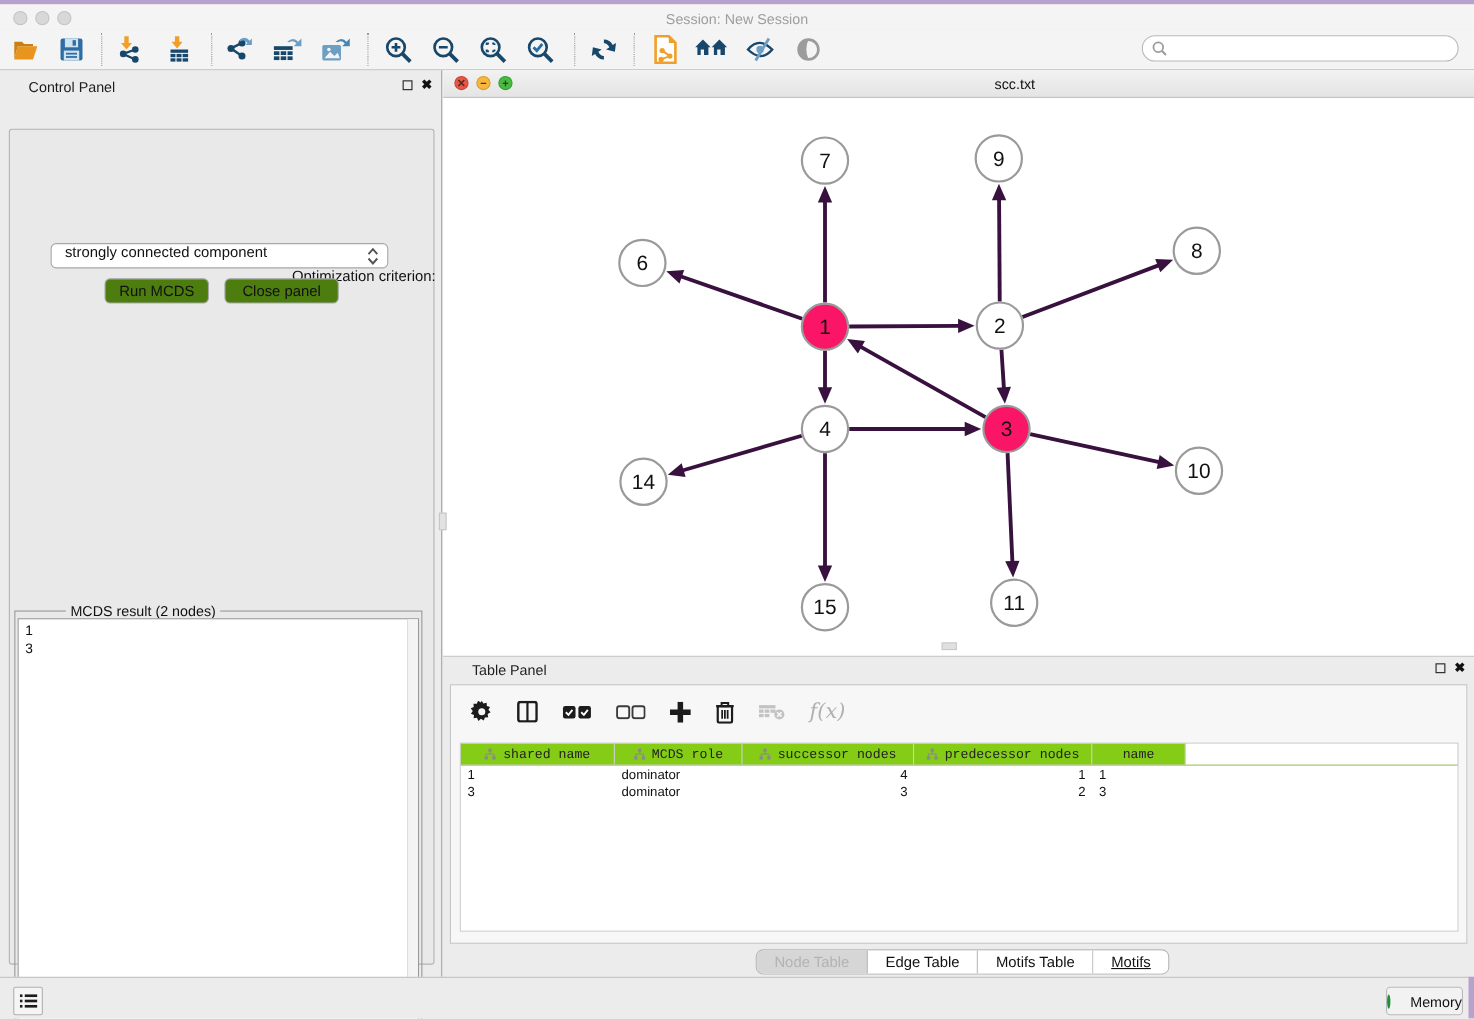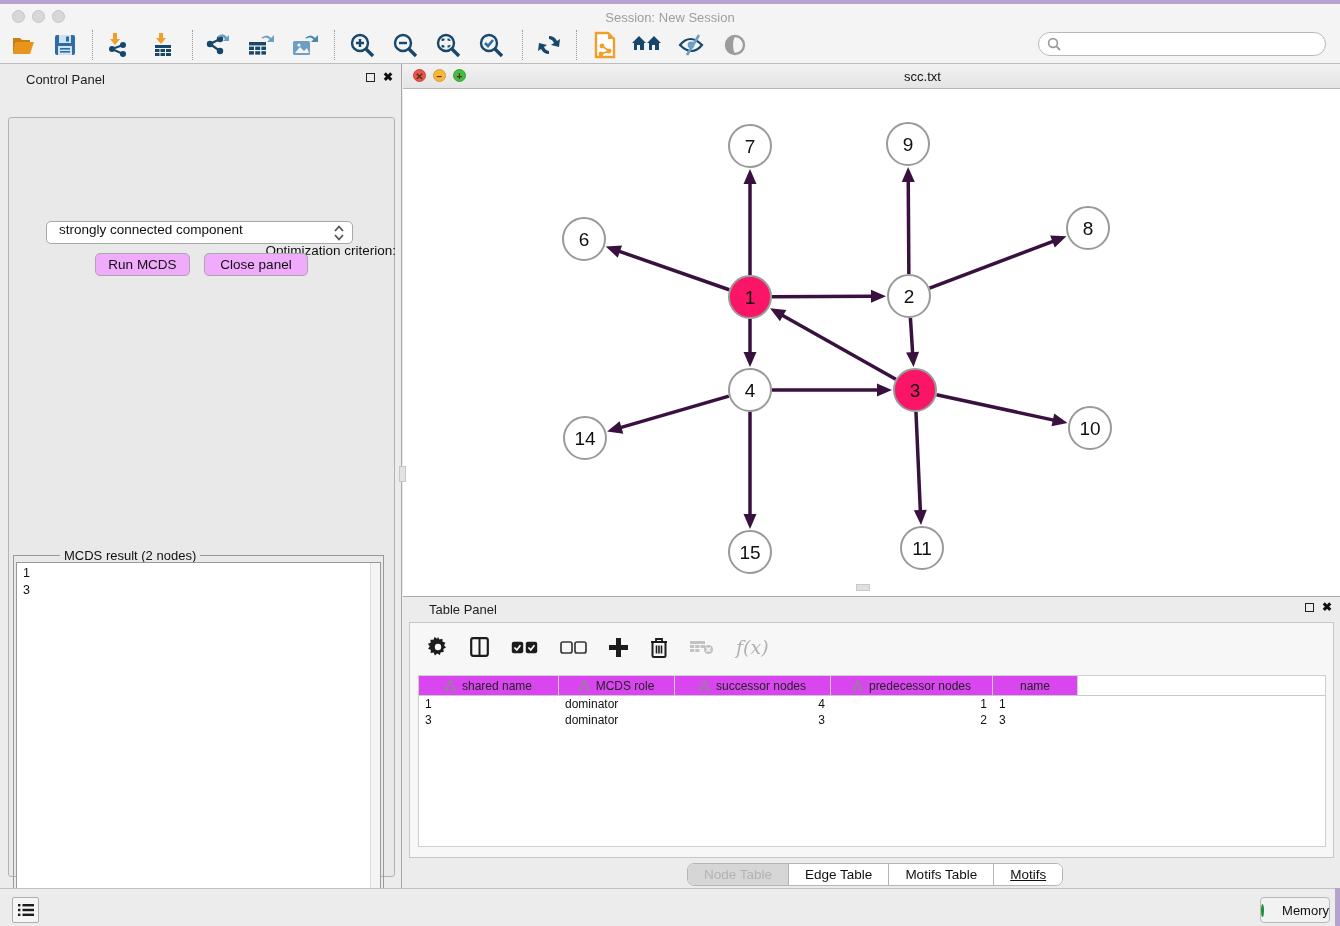--- a/index.html
+++ b/index.html
@@ -29,21 +29,21 @@
 
   .cp-tabs { position:absolute; left:0; top:31px; width:402px; height:22px; display:flex; justify-content:center; z-index:3; }
   .cp-tab { background:#fff; border:1px solid #b3b3b3; border-right:none; padding:3px 14px 3px 14px; font-size:13px; color:#111; }
   .cp-tab:first-child { border-top-left-radius:4px; }
   .cp-tab.last { border-right:1px solid #b3b3b3; border-top-right-radius:4px; border-bottom-right-radius:4px; }
   .cp-tab.active { background:#e4e4e4; color:#c2c2c2; border-color:#bdbdbd; border-right:1px solid #bdbdbd; border-top-right-radius:4px; border-top-left-radius:2px; border-bottom:none; }
   .cp-body { position:absolute; left:8px; top:53px; width:387px; height:760px; background:#e9e9e9; border:1px solid #b3b3b3; border-radius:3px; }
   .opt-label { position:absolute; left:0; top:83px; width:387px; text-align:right; font-size:13.5px; color:#111;margin-top:42px; }
   .opt-select { position:absolute; left:37px; top:103px; width:307px; height:23px; background:#fff; border:1px solid #a8a8a8; border-radius:5px; font-size:13.5px; color:#111; display:flex; align-items:flex-start; padding-left:12px; }
   .opt-arrows { position:absolute; right:7px; top:2px; width:12px; height:18px; }
-  .cp-btn { position:absolute; top:135px; height:23px; background:#f0abfc; border:1px solid #a8a8a8; border-radius:5px; font-size:13.5px; color:#111; display:flex; align-items:center; justify-content:center; }
+  .cp-btn { position:absolute; top:135px; height:23px; background:#4d7c0f; border:1px solid #a8a8a8; border-radius:5px; font-size:13.5px; color:#111; display:flex; align-items:center; justify-content:center; }
 
   .mcds-fieldset { position:absolute; left:4px; top:437px; width:371px; height:377px; border:1px solid #9a9a9a; }
   .mcds-legend { position:absolute; left:6px; top:-8px; background:#e9e9e9; padding:0 4px; font-size:13px; color:#111;margin-left:40px; }
   .mcds-text { position:absolute; left:2px; top:6px; right:2px; bottom:2px; background:#fff; border:1px solid #999; font-size:12.5px; color:#111; padding:2px 0 0 6px; line-height:17px; }
   .mcds-scroll { position:absolute; right:0; top:0; bottom:0; width:10px; background:#f4f4f4; border-left:1px solid #ddd; }
 
   
   .netpanel { position:absolute; left:403px; top:64px; width:937px; height:533px; background:#fff; border-bottom:1px solid #a8a8a8; }
   .net-titlebar { position:absolute; left:0; top:0; width:937px; height:25px; background:linear-gradient(#f2f2f2,#e4e4e4); border-bottom:1px solid #b7b7b7; }
   .net-title { position:absolute; left:0; top:5px; width:1039px; text-align:center; font-size:13px; color:#111; }
@@ -54,21 +54,21 @@
   .net-canvas { position:absolute; left:0; top:25px; width:937px; height:507px; background:#fff; }
 
   .grip-v { position:absolute; left:399px; top:466px; width:7px; height:16px; background:#e2e2e2; border:1px solid #c6c6c6; z-index:5; }
   .grip-h { position:absolute; left:856px; top:584px; width:14px; height:7px; background:#e0e0e0; border:1px solid #c9c9c9; z-index:5; }
 
   
   .tpanel { position:absolute; left:403px; top:597px; width:937px; height:291px; background:#ececec; }
   .tp-body { position:absolute; left:6px; top:25px; width:925px; height:236px; background:#f7f7f7; border:1px solid #c6c6c6; }
   .tp-toolbar { position:absolute; left:0; top:0; width:100%; height:48px; display:flex; align-items:center; padding-left:18px; gap:22px; }
   .tp-table { position:absolute; left:8px; top:52px; width:908px; height:172px; background:#fff; border:1px solid #cfcfcf; font-size:12px; color:#111; }
-  .tp-hrow { display:flex; height:20px; background:#d946ef; border-bottom:1px solid #c9c9c9; }
+  .tp-hrow { display:flex; height:20px; background:#84cc16; border-bottom:1px solid #c9c9c9;font-family:Liberation Mono, monospace; }
   .tp-hcell { display:flex; align-items:center; justify-content:center; gap:6px; border-right:1px solid #cfcfcf; font-size:12px; color:#222; }
   .tp-row { display:flex; height:16px; }
   .tp-cell { padding:1px 6px 0 6px; white-space:nowrap; overflow:hidden; }
   .ra { text-align:right; }
   .tp-tabs { position:absolute; left:284px; top:266px; height:23px; display:flex; border:1px solid #b5b5b5; border-radius:7px; overflow:hidden; background:#fff; }
   .tp-tab { padding:3px 16px; font-size:13.5px; color:#111; border-right:1px solid #b5b5b5; background:#fff; display:flex; align-items:center; }
   .tp-tab.last { border-right:none;text-decoration:underline; }
   .tp-tab.active { background:#d6d6d6; color:#b3b3b3; }
 
   

